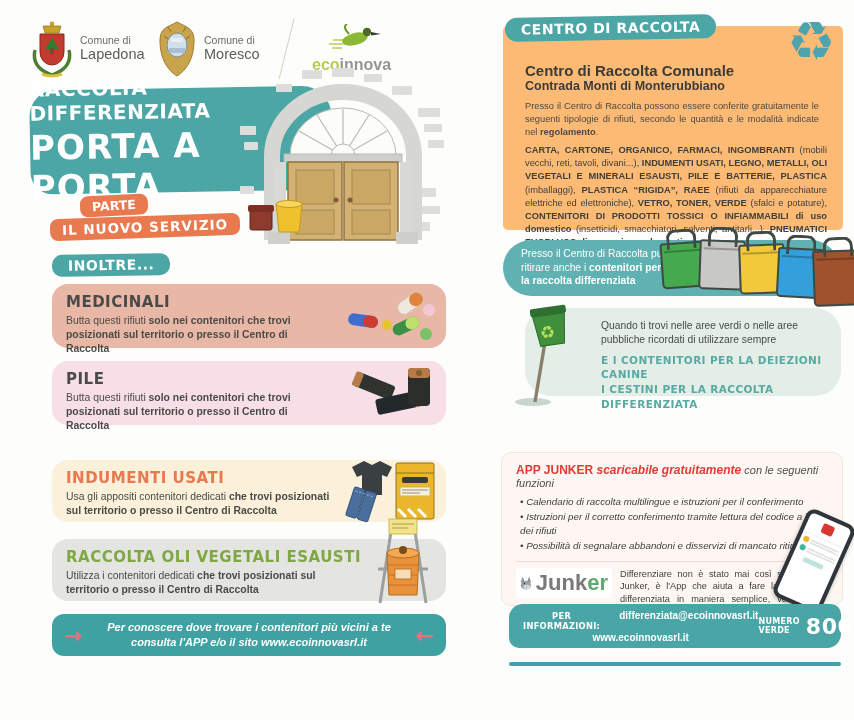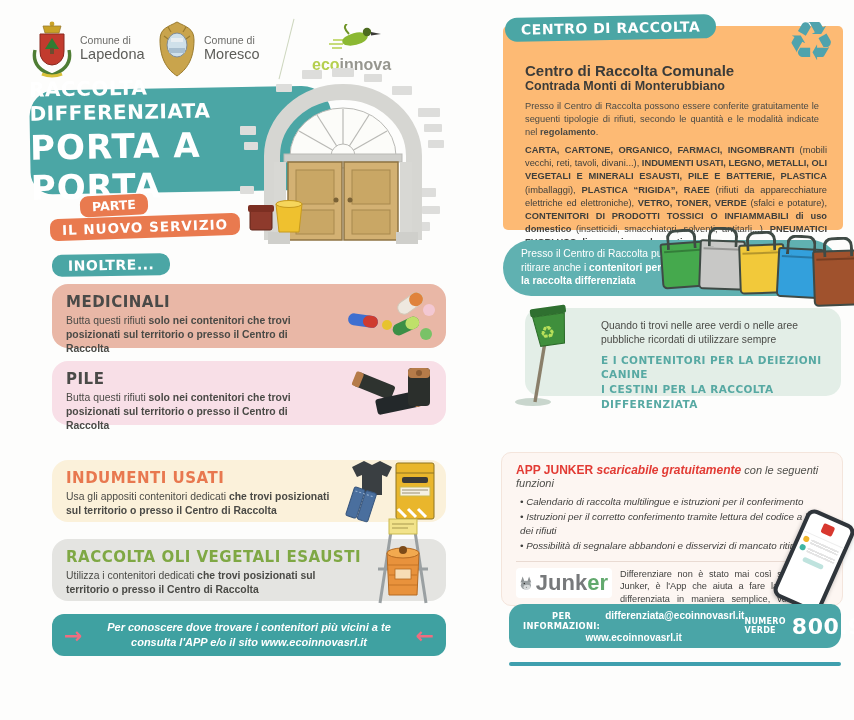--- a/index.html
+++ b/index.html
@@ -59,21 +59,21 @@
   .bins-banner .txt{position:absolute;left:18px;top:7px;width:150px;font-size:10.3px;line-height:1.32;}
   .bins{position:absolute;left:158px;top:-14px;width:190px;height:84px;}
   .bin{position:absolute;border:2px solid #3f4a45;border-radius:3px 3px 5px 5px;box-sizing:border-box;}
   .bin::before{content:"";position:absolute;left:50%;top:-15px;transform:translateX(-50%);width:24px;height:17px;border:3px solid #3f4a45;border-bottom:none;border-radius:9px 9px 0 0;}
   .bin::after{content:"";position:absolute;left:2px;right:2px;top:6px;height:0;border-top:2px solid rgba(0,0,0,.25);}
   .bin1{left:0;top:16px;width:44px;height:46px;transform:rotate(-4deg);z-index:1;}
   .bin2{left:38px;top:14px;width:46px;height:50px;transform:rotate(2deg);z-index:2;}
   .bin3{left:78px;top:18px;width:46px;height:50px;transform:rotate(-2deg);z-index:3;}
   .bin4{left:116px;top:22px;width:46px;height:50px;transform:rotate(3deg);z-index:4;}
   .bin5{left:152px;top:24px;width:52px;height:56px;transform:rotate(-2deg);z-index:5;}
-  .mint-panel{position:absolute;left:30px;top:300px;width:316px;height:88px;background:#e3eee7;border-radius:15px;box-sizing:border-box;padding:11px 12px 8px 76px;}
+  .mint-panel{position:absolute;left:30px;top:300px;width:316px;height:88px;background:#e3eee7;border-radius:26px;box-sizing:border-box;padding:11px 12px 8px 76px;}
   .mint-panel p{margin:0;font-size:10.3px;line-height:1.35;color:#4a4a46;}
   .mint-hand{margin-top:6px;font-family:"DejaVu Sans",sans-serif;font-weight:700;font-size:10.5px;letter-spacing:.4px;color:#57a9a3;line-height:1.4;}
   .flag-art{position:absolute;left:8px;top:294px;z-index:2;}
   .app-panel{position:absolute;left:6px;top:444px;width:342px;height:154px;background:#fdf6f2;border:1px solid #f4e5dc;border-radius:10px;box-sizing:border-box;padding:10px 14px;}
   .app-head{font-size:11px;color:#50504c;font-style:italic;}
   .app-head .red1{color:#e23b34;font-weight:800;font-style:normal;font-size:12px;}
   .app-head .red2{color:#e23b34;font-weight:800;font-size:12px;}
   .app-bullets{list-style:none;margin:6px 0 0 0;padding:0 0 0 4px;}
   .app-bullets li{font-size:9.8px;font-style:italic;color:#3f3f3d;line-height:1.5;}
   .app-bullets li::before{content:"• ";}
@@ -99,21 +99,21 @@
   .phone{position:absolute;right:2px;top:60px;width:44px;height:88px;background:#2f353b;border-radius:9px;padding:4px;transform:rotate(24deg);box-shadow:0 2px 4px rgba(0,0,0,.25);}
   .screen{background:#fff;border-radius:5px;height:100%;overflow:hidden;}
   .scr-card{height:20px;border-bottom:1px solid #eee;display:flex;align-items:center;justify-content:center;}
   .scr-red{width:12px;height:10px;background:#d8382f;border-radius:2px;}
   .scr-row{display:flex;align-items:center;gap:2px;padding:3px 3px 0 3px;}
   .scr-row .dot{width:6px;height:6px;border-radius:50%;flex:none;}
   .scr-row .lines{flex:1;height:5px;background:repeating-linear-gradient(#e4e4e4 0 2px,#fff 2px 3px);border-radius:1px;}
   .scr-btn{margin:5px auto 0 auto;width:22px;height:5px;background:#bfe3de;border-radius:3px;}
   .contact-bar{position:absolute;left:14px;top:596px;width:332px;height:44px;background:#4aa5a7;border-radius:14px 10px 14px 10px;color:#fff;display:flex;align-items:center;justify-content:space-between;box-sizing:border-box;padding:0 12px 0 14px;}
   .contact-left{text-align:center;}
-  .contact-line1{display:flex;align-items:baseline;gap:5px;justify-content:flex-start;}
+  .contact-line1{display:flex;align-items:baseline;gap:19px;justify-content:flex-start;}
   .contact-label{font-family:"DejaVu Sans",sans-serif;font-weight:700;font-size:8.3px;letter-spacing:.3px;}
   .contact-email{font-size:10px;font-weight:700;}
   .contact-site{font-size:10px;font-weight:700;margin-top:1px;}
   .contact-right{display:flex;align-items:center;gap:6px;}
   .numero-verde{font-family:"DejaVu Sans",sans-serif;font-weight:700;font-size:8px;line-height:1.15;letter-spacing:.3px;}
   .phone-number{font-family:"DejaVu Sans",sans-serif;font-weight:800;font-size:22px;letter-spacing:.5px;}
   .teal-line{position:absolute;left:14px;top:654px;width:332px;height:4px;background:#3f9fae;border-radius:2px;}
 </style>
 </head>
 <body>

